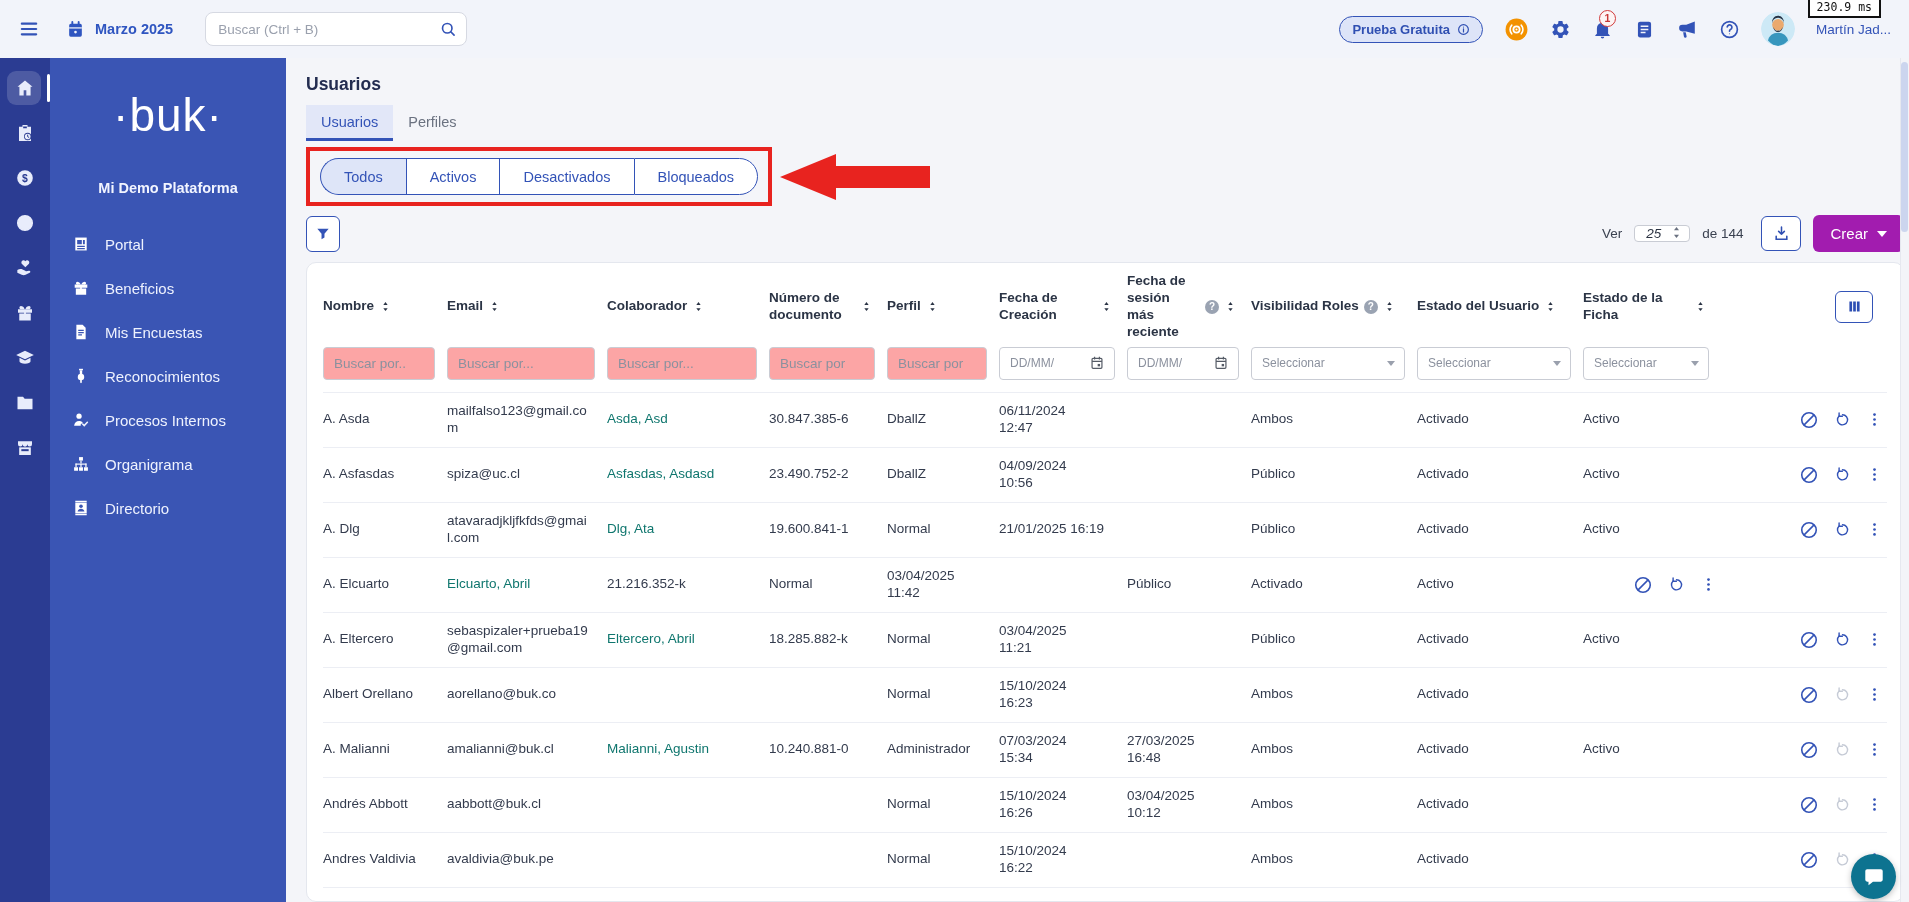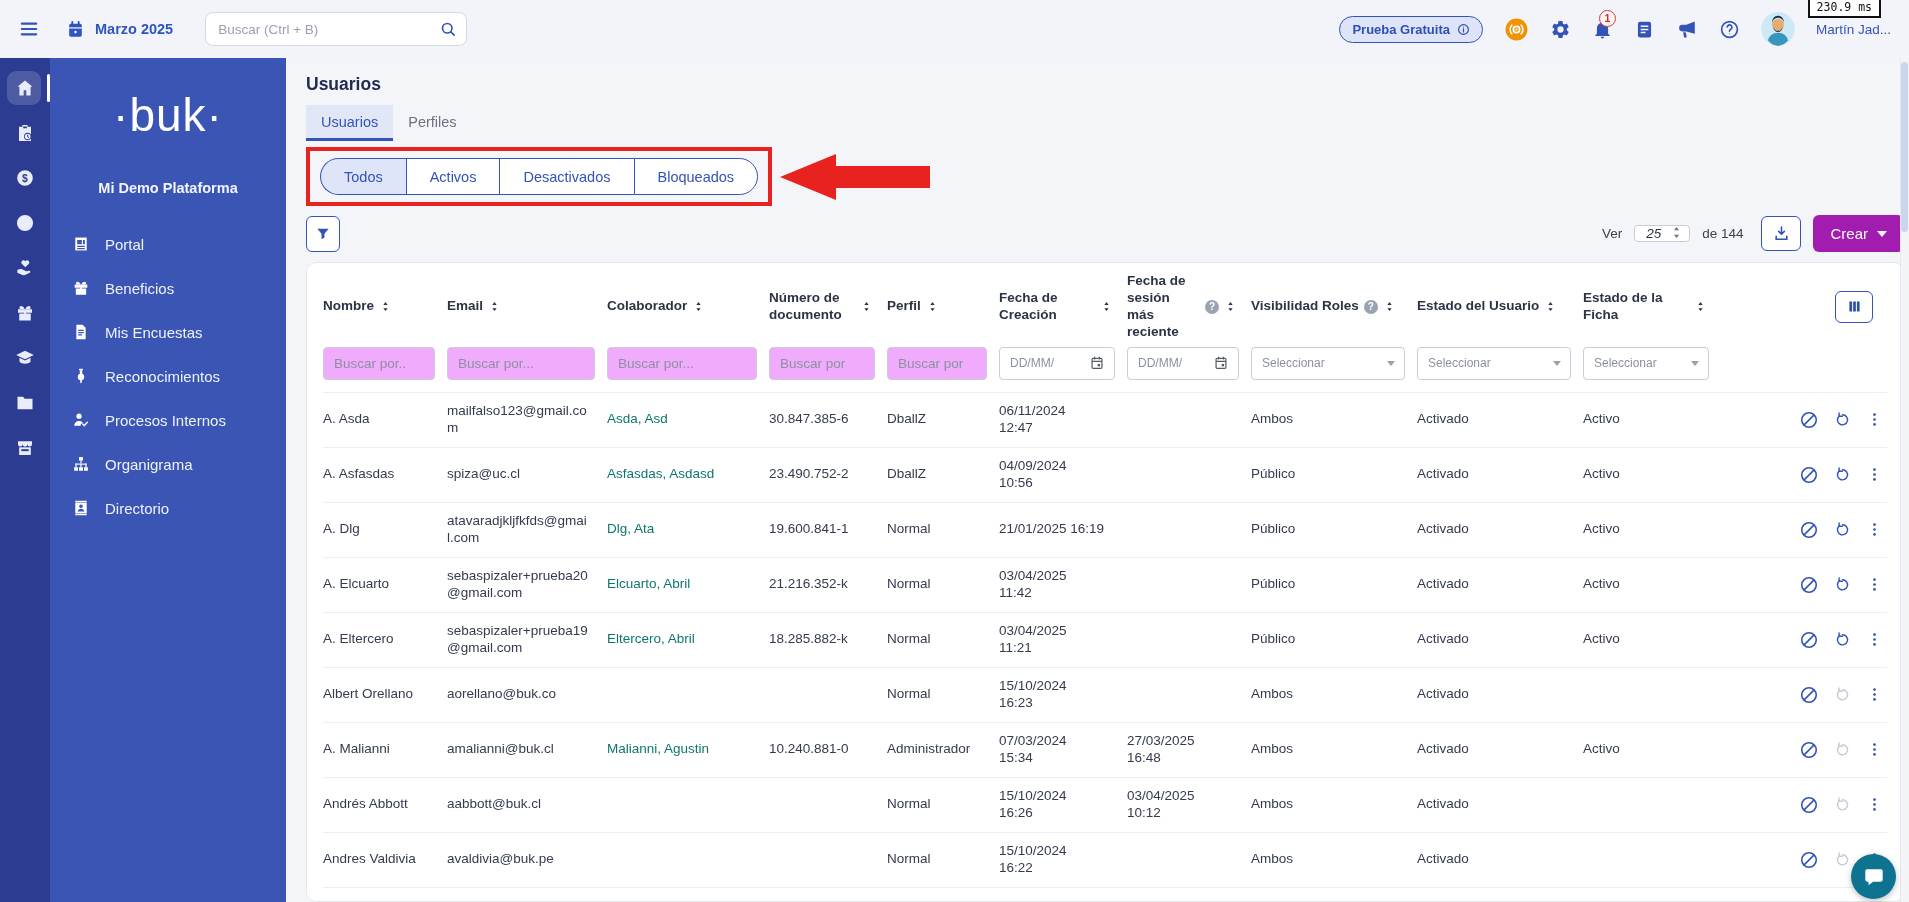--- a/index.html
+++ b/index.html
@@ -71,21 +71,21 @@
   .card { margin-top:10px; background:#fff; border:1px solid #e4e7ee; border-radius:10px; padding:10px 16px 0; height:640px; overflow:hidden; }
   .trow { display:grid; grid-template-columns:124px 160px 162px 118px 112px 128px 124px 166px 166px 138px 1fr; align-items:center; }
   .thead { min-height:62px; }
   .th { display:flex; align-items:center; gap:5px; padding-right:14px; font-size:13.5px; font-weight:bold; color:#2b3445; line-height:1.25; }
   .sort { color:#2b3445; flex:none; }
   .help { width:14px; height:14px; border-radius:50%; background:#9aa3b2; color:#fff; font-size:10px; font-weight:bold; display:inline-flex; align-items:center; justify-content:center; flex:none; }
   .th-actions { display:flex; justify-content:flex-end; }
   .cols-btn { width:38px; height:32px; background:#fff; border:1px solid #3353b7; border-radius:6px; color:#2d4eb3; display:flex; align-items:center; justify-content:center; cursor:pointer; }
   .tfilters { padding:6px 0 12px; align-items:start; }
   .fcell { padding-right:12px; }
-  .f-input { width:100%; height:33px; border:1px solid #c9ccd4; border-radius:4px; padding:0 10px; font-size:13.5px; color:#333; background:#f0abfc; font-family:"Liberation Sans",sans-serif; }
+  .f-input { width:100%; height:33px; border:1px solid #c9ccd4; border-radius:4px; padding:0 10px; font-size:13.5px; color:#333; background:#fca5a5; font-family:"Liberation Sans",sans-serif; }
   .f-input::placeholder { color:#8b919e; }
   .f-date,.f-select { display:flex; align-items:center; justify-content:space-between; height:33px; border:1px solid #c9ccd4; border-radius:4px; padding:0 9px 0 10px; font-size:12px; color:#8b919e; background:#fff; cursor:pointer; }
   .f-date .dtxt { white-space:nowrap; overflow:hidden; max-width:66px; }
   .chev { width:0; height:0; border-left:4.5px solid transparent; border-right:4.5px solid transparent; border-top:5.5px solid #9aa0ad; flex:none; margin-left:5px; }
   .tbody .trow { border-top:1px solid #eceef4; min-height:55px; font-size:13.5px; color:#333b4d; }
   .td { padding:8px 14px 8px 0; line-height:1.25; }
   .td.email { word-break:break-all; }
   .td.link { color:#0f766e; cursor:pointer; }
   .td.date { white-space:pre-line; }
   .actions { display:flex; justify-content:flex-end; align-items:center; gap:15px; padding-right:4px; }
@@ -690,21 +690,20 @@
                     <circle cx="12" cy="5" r="1.9"></circle>
                     <circle cx="12" cy="12" r="1.9"></circle>
                     <circle cx="12" cy="19" r="1.9"></circle>
                   </svg>
                 </span>
               </button>
             </div>
           </div>
           <div class="trow">
             <div class="td">A. Elcuarto</div>
-            <div class="td email">sebaspizaler+prueba20@gmail.com</div>
             <div class="td link">Elcuarto, Abril</div>
             <div class="td">21.216.352-k</div>
             <div class="td">Normal</div>
             <div class="td date">03/04/2025
 11:42</div>
             <div class="td date"></div>
             <div class="td">Público</div>
             <div class="td">Activado</div>
             <div class="td">Activo</div>
             <div class="actions">

